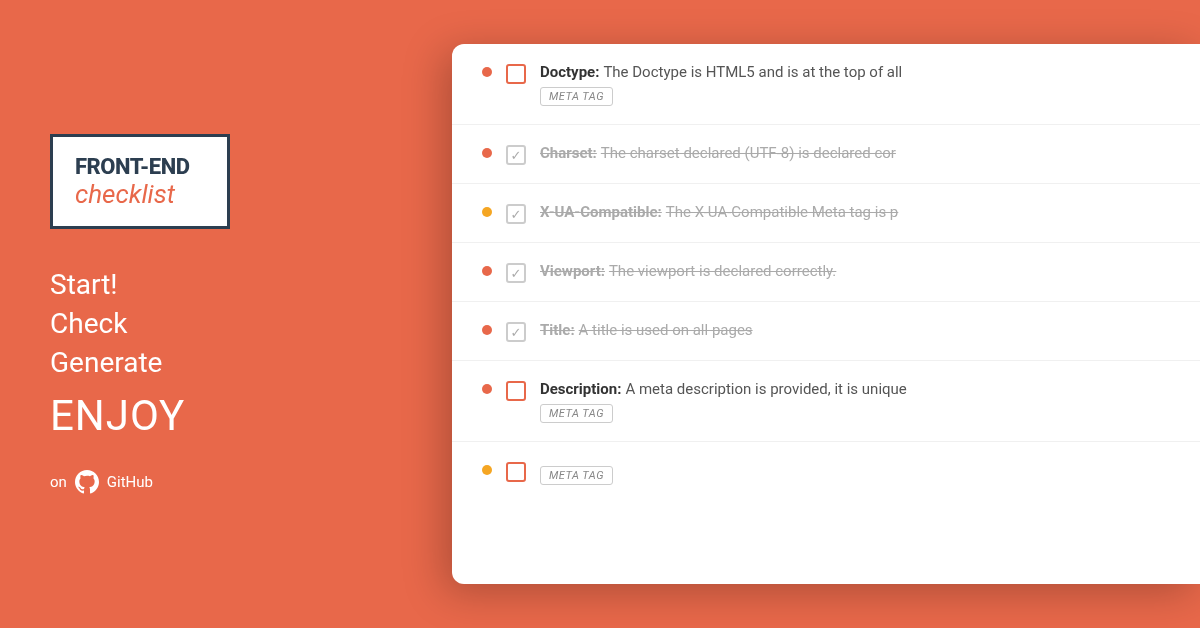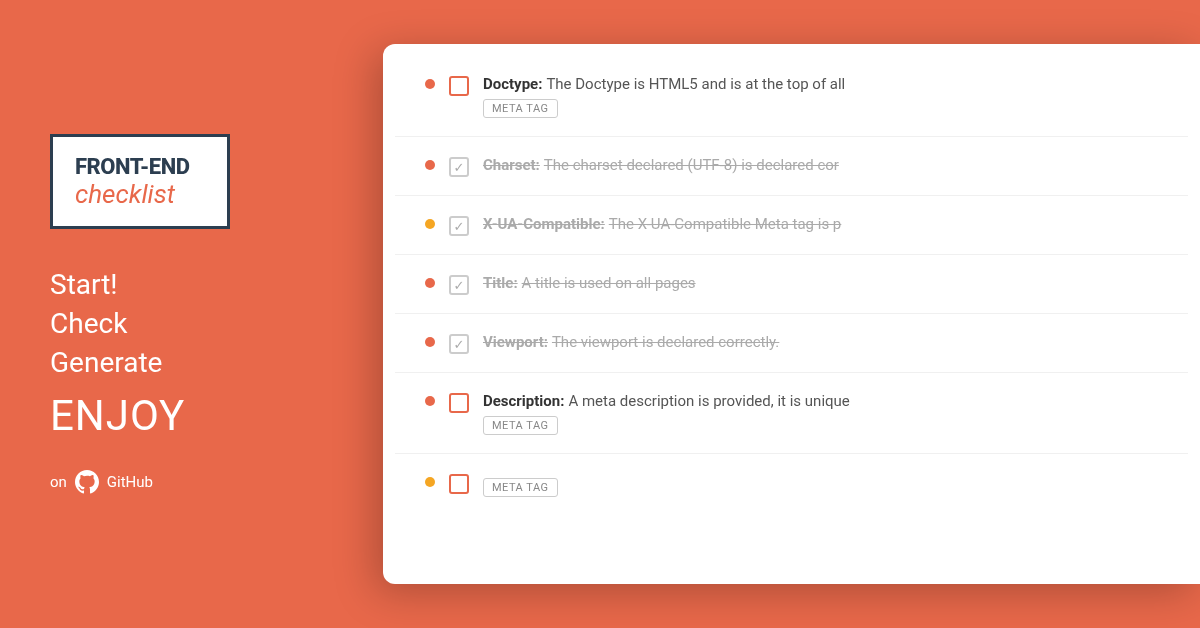--- a/index.html
+++ b/index.html
@@ -9,21 +9,21 @@
       height: 628px;
       background-color: #E8684A;
       font-family: -apple-system, BlinkMacSystemFont, 'Segoe UI', Roboto, sans-serif;
       overflow: hidden;
       display: flex;
       align-items: center;
       position: relative;
     }
 
     .left-panel {
-      width: 383px;
+      width: 452px;
       flex-shrink: 0;
       padding: 40px 50px;
       display: flex;
       flex-direction: column;
       align-items: flex-start;
       height: 100%;
       justify-content: center;
     }
 
     .logo-box {
@@ -94,21 +94,21 @@
       background: white;
       border-radius: 12px 0 0 12px;
       box-shadow: -8px 8px 40px rgba(0,0,0,0.25);
       width: 100%;
       height: 540px;
       overflow: hidden;
       position: relative;
     }
 
     .checklist-inner {
-      padding: 12px;
+      padding: 0;
       overflow: hidden;
       height: 100%;
     }
 
     .checklist-item {
       display: flex;
       align-items: flex-start;
       padding: 18px 30px;
       border-bottom: 1px solid #f0f0f0;
       gap: 14px;
@@ -181,20 +181,21 @@
     .meta-tag-badge {
       display: inline-block;
       border: 1px solid #ccc;
       border-radius: 3px;
       padding: 2px 8px;
       font-size: 11px;
       color: #888;
       margin-top: 6px;
       letter-spacing: 0.5px;
       text-transform: uppercase;
+      font-style: italic;
     }
   </style>
 </head>
 <body>
 
 <div class="left-panel">
   <div class="logo-box">
     <div class="logo-front-end">FRONT-END</div>
     <div class="logo-checklist">checklist</div>
   </div>
@@ -251,33 +252,33 @@
             <span class="item-desc strikethrough"> The X-UA-Compatible Meta tag is p</span>
           </div>
         </div>
       </div>
 
       <div class="checklist-item">
         <div class="dot dot-red"></div>
         <div class="checkbox checked"></div>
         <div class="item-content">
           <div>
+            <span class="item-title strikethrough">Viewport:</span>
+            <span class="item-desc strikethrough"> The viewport is declared correctly.</span>
+          </div>
+        </div>
+      </div>
+
+      <div class="checklist-item">
+        <div class="dot dot-red"></div>
+        <div class="checkbox checked"></div>
+        <div class="item-content">
+          <div>
             <span class="item-title strikethrough">Title:</span>
             <span class="item-desc strikethrough"> A title is used on all pages</span>
-          </div>
-        </div>
-      </div>
-
-      <div class="checklist-item">
-        <div class="dot dot-red"></div>
-        <div class="checkbox checked"></div>
-        <div class="item-content">
-          <div>
-            <span class="item-title strikethrough">Viewport:</span>
-            <span class="item-desc strikethrough"> The viewport is declared correctly.</span>
           </div>
         </div>
       </div>
 
       <div class="checklist-item">
         <div class="dot dot-red"></div>
         <div class="checkbox"></div>
         <div class="item-content">
           <div>
             <span class="item-title">Description:</span>

